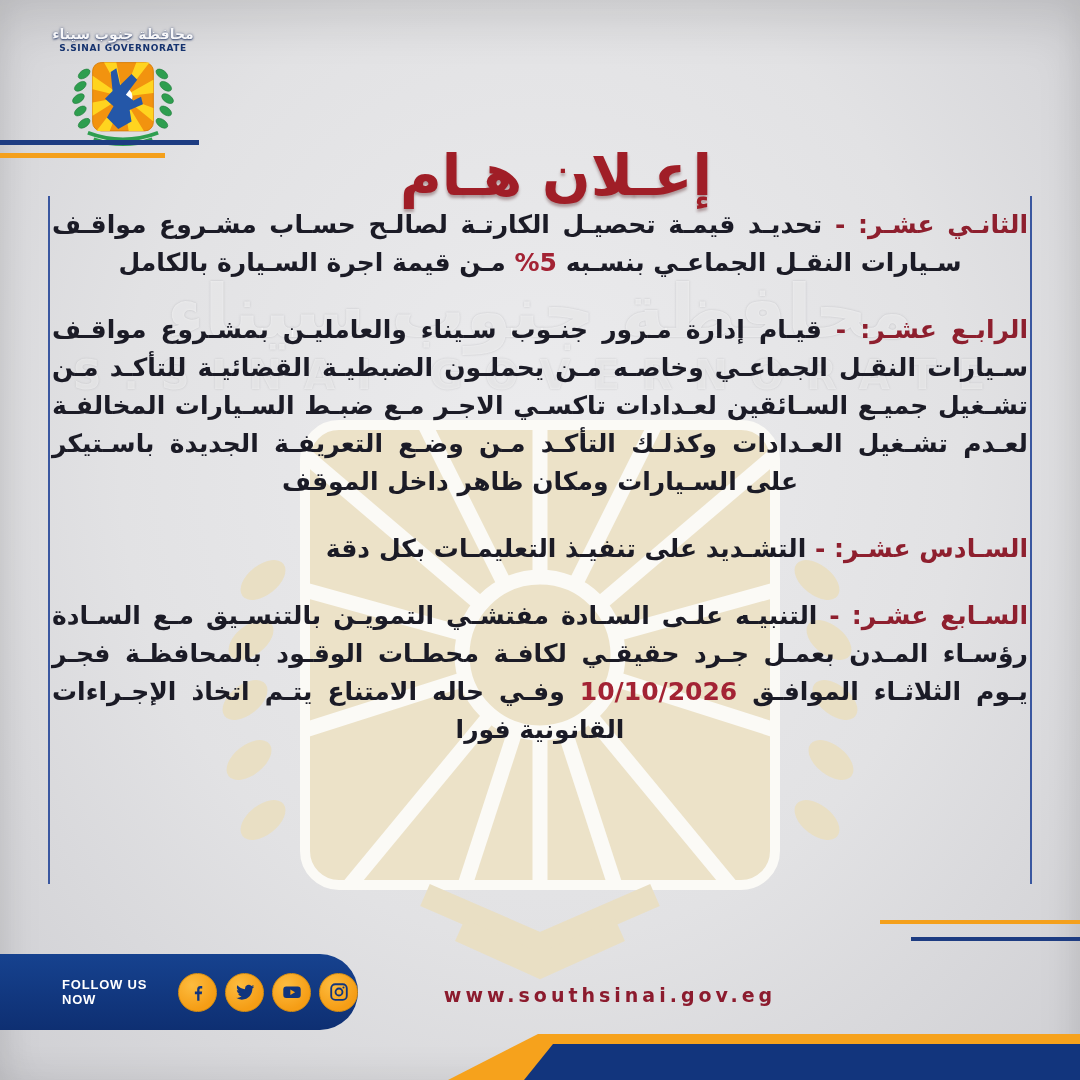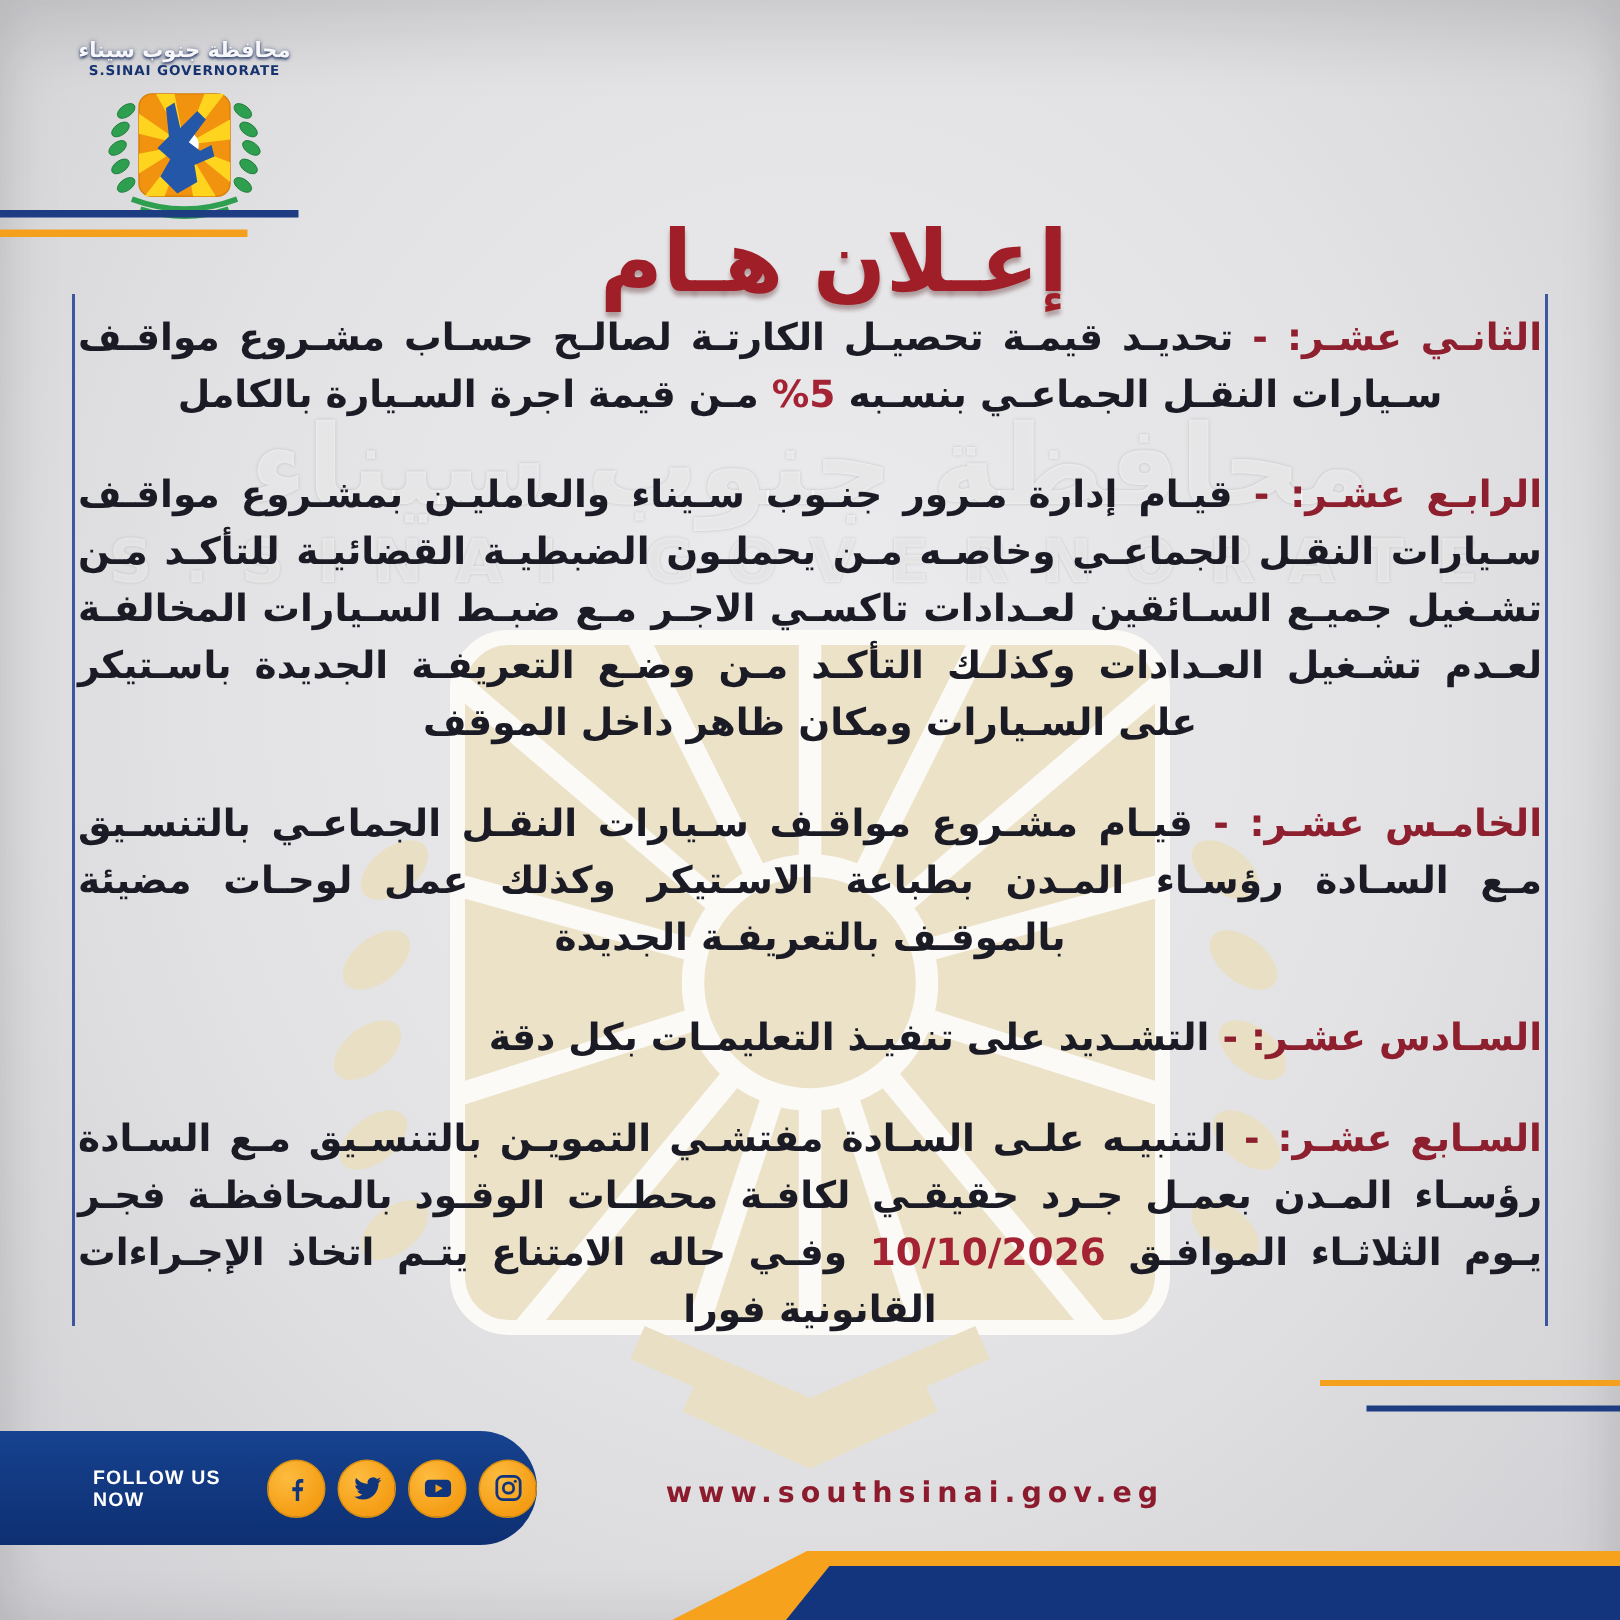--- a/index.html
+++ b/index.html
@@ -157,21 +157,20 @@
 
   <div class="vline left"></div>
   <div class="vline right"></div>
 
   <div class="content">
     <p><span class="seg-heading">الثانـي عشـر: - </span><span>تحديـد قيمـة تحصيـل الكارتـة لصالـح حسـاب مشـروع مواقـف سـيارات النقـل الجماعـي بنسـبه </span><span class="seg-red">5%</span><span> مـن قيمة اجرة السـيارة بالكامل</span></p>
 
 
     <p><span class="seg-heading">الرابـع عشـر: - </span><span>قيـام إدارة مـرور جنـوب سـيناء والعامليـن بمشـروع مواقـف سـيارات النقـل الجماعـي وخاصـه مـن يحملـون الضبطيـة القضائيـة للتأكـد مـن تشـغيل جميـع السـائقين لعـدادات تاكسـي الاجـر مـع ضبـط السـيارات المخالفـة لعـدم تشـغيل العـدادات وكذلـك التأكـد مـن وضـع التعريفـة الجديدة باسـتيكر على السـيارات ومكان ظاهر داخل الموقف</span></p>
 
-    <p><span class="seg-heading">الخامـس عشـر: - </span><span>قيـام مشـروع مواقـف سـيارات النقـل الجماعـي بالتنسـيق مـع السـادة رؤسـاء المـدن بطباعة الاسـتيكر وكذلك عمل لوحـات مضيئة بالموقـف بالتعريفـة الجديدة</span></p>
 
     <p class="flush-right"><span class="seg-heading">السـادس عشـر: - </span><span>التشـديد على تنفيـذ التعليمـات بكل دقة</span></p>
 
     <p><span class="seg-heading">السـابع عشـر: - </span><span>التنبيـه علـى السـادة مفتشـي التمويـن بالتنسـيق مـع السـادة رؤسـاء المـدن بعمـل جـرد حقيقـي لكافـة محطـات الوقـود بالمحافظـة فجـر يـوم الثلاثـاء الموافـق </span><span class="seg-red">10/10/2026</span><span> وفـي حاله الامتناع يتـم اتخاذ الإجـراءات القانونية فورا</span></p>
   </div>
 
   <div class="rline-orange"></div>
   <div class="rline-blue"></div>
 
   <div class="social-bar">

